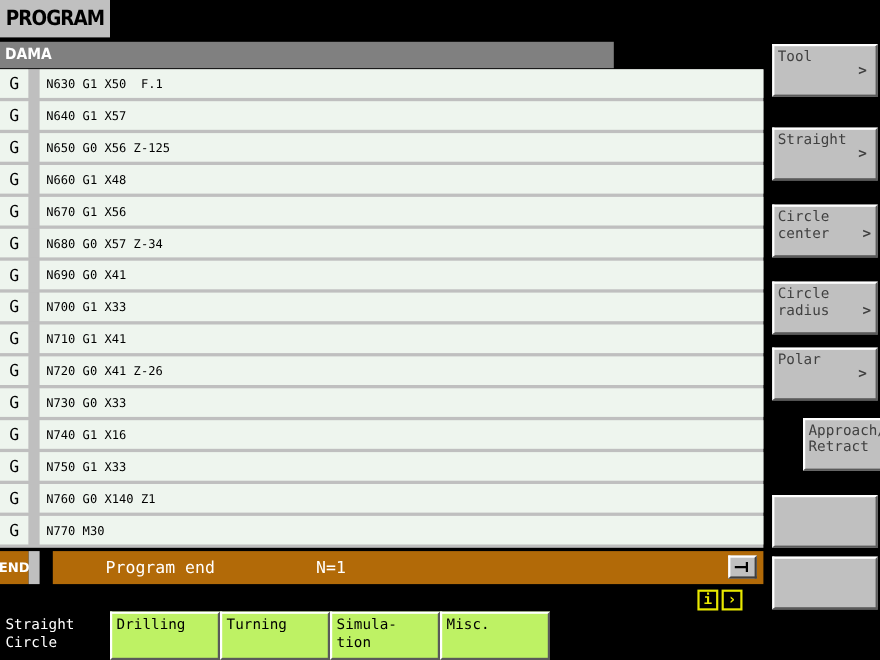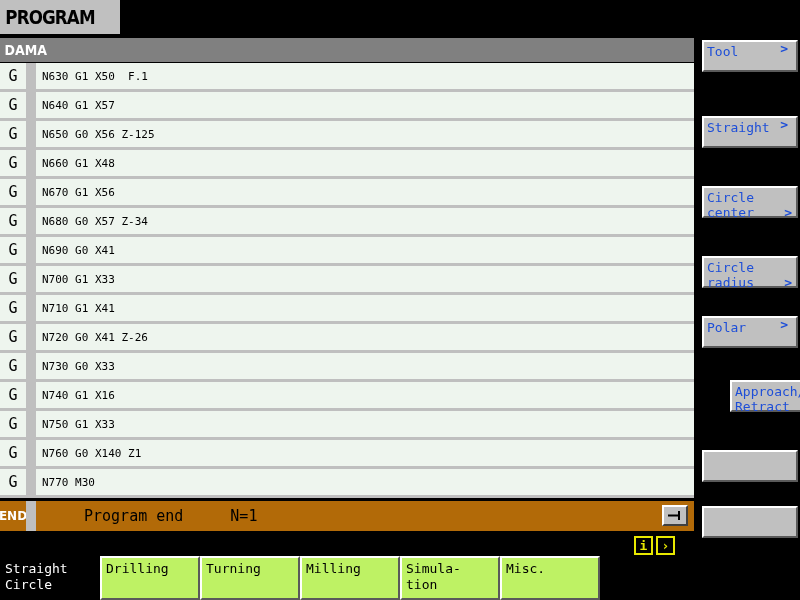--- a/index.html
+++ b/index.html
@@ -13,41 +13,41 @@
     height: 600px;
     overflow: hidden;
     font-family: "DejaVu Sans Mono", "Liberation Mono", monospace;
     position: relative;
   }
 
   
   #title-tab {
     position: absolute;
     left: 0; top: 0;
-    width: 120px; height: 34px;
+    width: 100px; height: 34px;
     background: #c0c0c0;
     display: flex;
     align-items: center;
   }
   #title-tab .title-text {
     font-family: "DejaVu Sans", "Liberation Sans", sans-serif;
     font-weight: bold;
     font-size: 19px;
     letter-spacing: -1px;
     color: #000000;
     padding-left: 6px;
     transform: scaleX(0.88);
     transform-origin: left center;
   }
 
   
   #dama-bar {
     position: absolute;
     left: 0; top: 38px;
-    width: 694px; height: 24px;
+    width: 558px; height: 24px;
     background: #808080;
     display: flex;
     align-items: center;
   }
   #dama-bar .dama-text {
     font-family: "DejaVu Sans", "Liberation Sans", sans-serif;
     font-weight: bold;
     font-size: 14px;
     color: #ffffff;
     padding-left: 5px;
@@ -124,25 +124,26 @@
     background: #bfbfbf;
   }
   #prog-end-bar .endmain {
     flex: 1 1 auto;
     background: #b26a08;
     display: flex;
     align-items: center;
     position: relative;
     font-family: "DejaVu Sans Mono", "Liberation Mono", monospace;
     font-size: 15px;
-    color: #000000;
+    color: #ffffff;
     white-space: pre;
+    margin-left: 12px;
   }
   #prog-end-bar .endlabel { padding-left: 48px; }
-  #prog-end-bar .endcount { padding-left: 47px; }
+  #prog-end-bar .endcount { padding-left: 92px; }
   #prog-end-bar .arrow-btn {
     position: absolute;
     right: 6px; top: 4px;
     width: 26px; height: 21px;
     background: #c0c0c0;
     border-top: 2px solid #ffffff;
     border-left: 2px solid #ffffff;
     border-right: 2px solid #404040;
     border-bottom: 2px solid #404040;
     display: flex;
@@ -156,30 +157,30 @@
   #sidebar {
     position: absolute;
     left: 700px; top: 40px;
     width: 100px;
     height: 498px;
   }
   .softkey {
     position: absolute;
     left: 2px;
     width: 96px;
-    height: 32px;
+    height: 48px;
     background: #c0c0c0;
     border-top: 2px solid #ffffff;
     border-left: 2px solid #ffffff;
     border-right: 2px solid #5a5a5a;
     border-bottom: 2px solid #5a5a5a;
     box-sizing: border-box;
     font-family: "DejaVu Sans Mono", "Liberation Mono", monospace;
     font-size: 13px;
-    color: #1d4ed8;
+    color: #404040;
     padding: 2px 3px 10px 3px;
     line-height: 15px;
     white-space: pre-line;
   }
   .softkey .chev {
     position: absolute;
     font-family: "DejaVu Sans Mono", "Liberation Mono", monospace;
     font-size: 13px;
     font-weight: bold;
   }
@@ -361,17 +362,16 @@
 <div id="nav-buttons">
     <div class="navbtn">i</div>
     <div class="navbtn">›</div>
   </div>
 
 <div id="tabbar">
     <div class="tab active">Straight
 Circle</div>
     <div class="tab">Drilling</div>
     <div class="tab">Turning</div>
-    <div class="tab">Milling</div>
     <div class="tab">Simula-
 tion</div>
     <div class="tab">Misc.</div>
   </div>
 
 </body></html>

